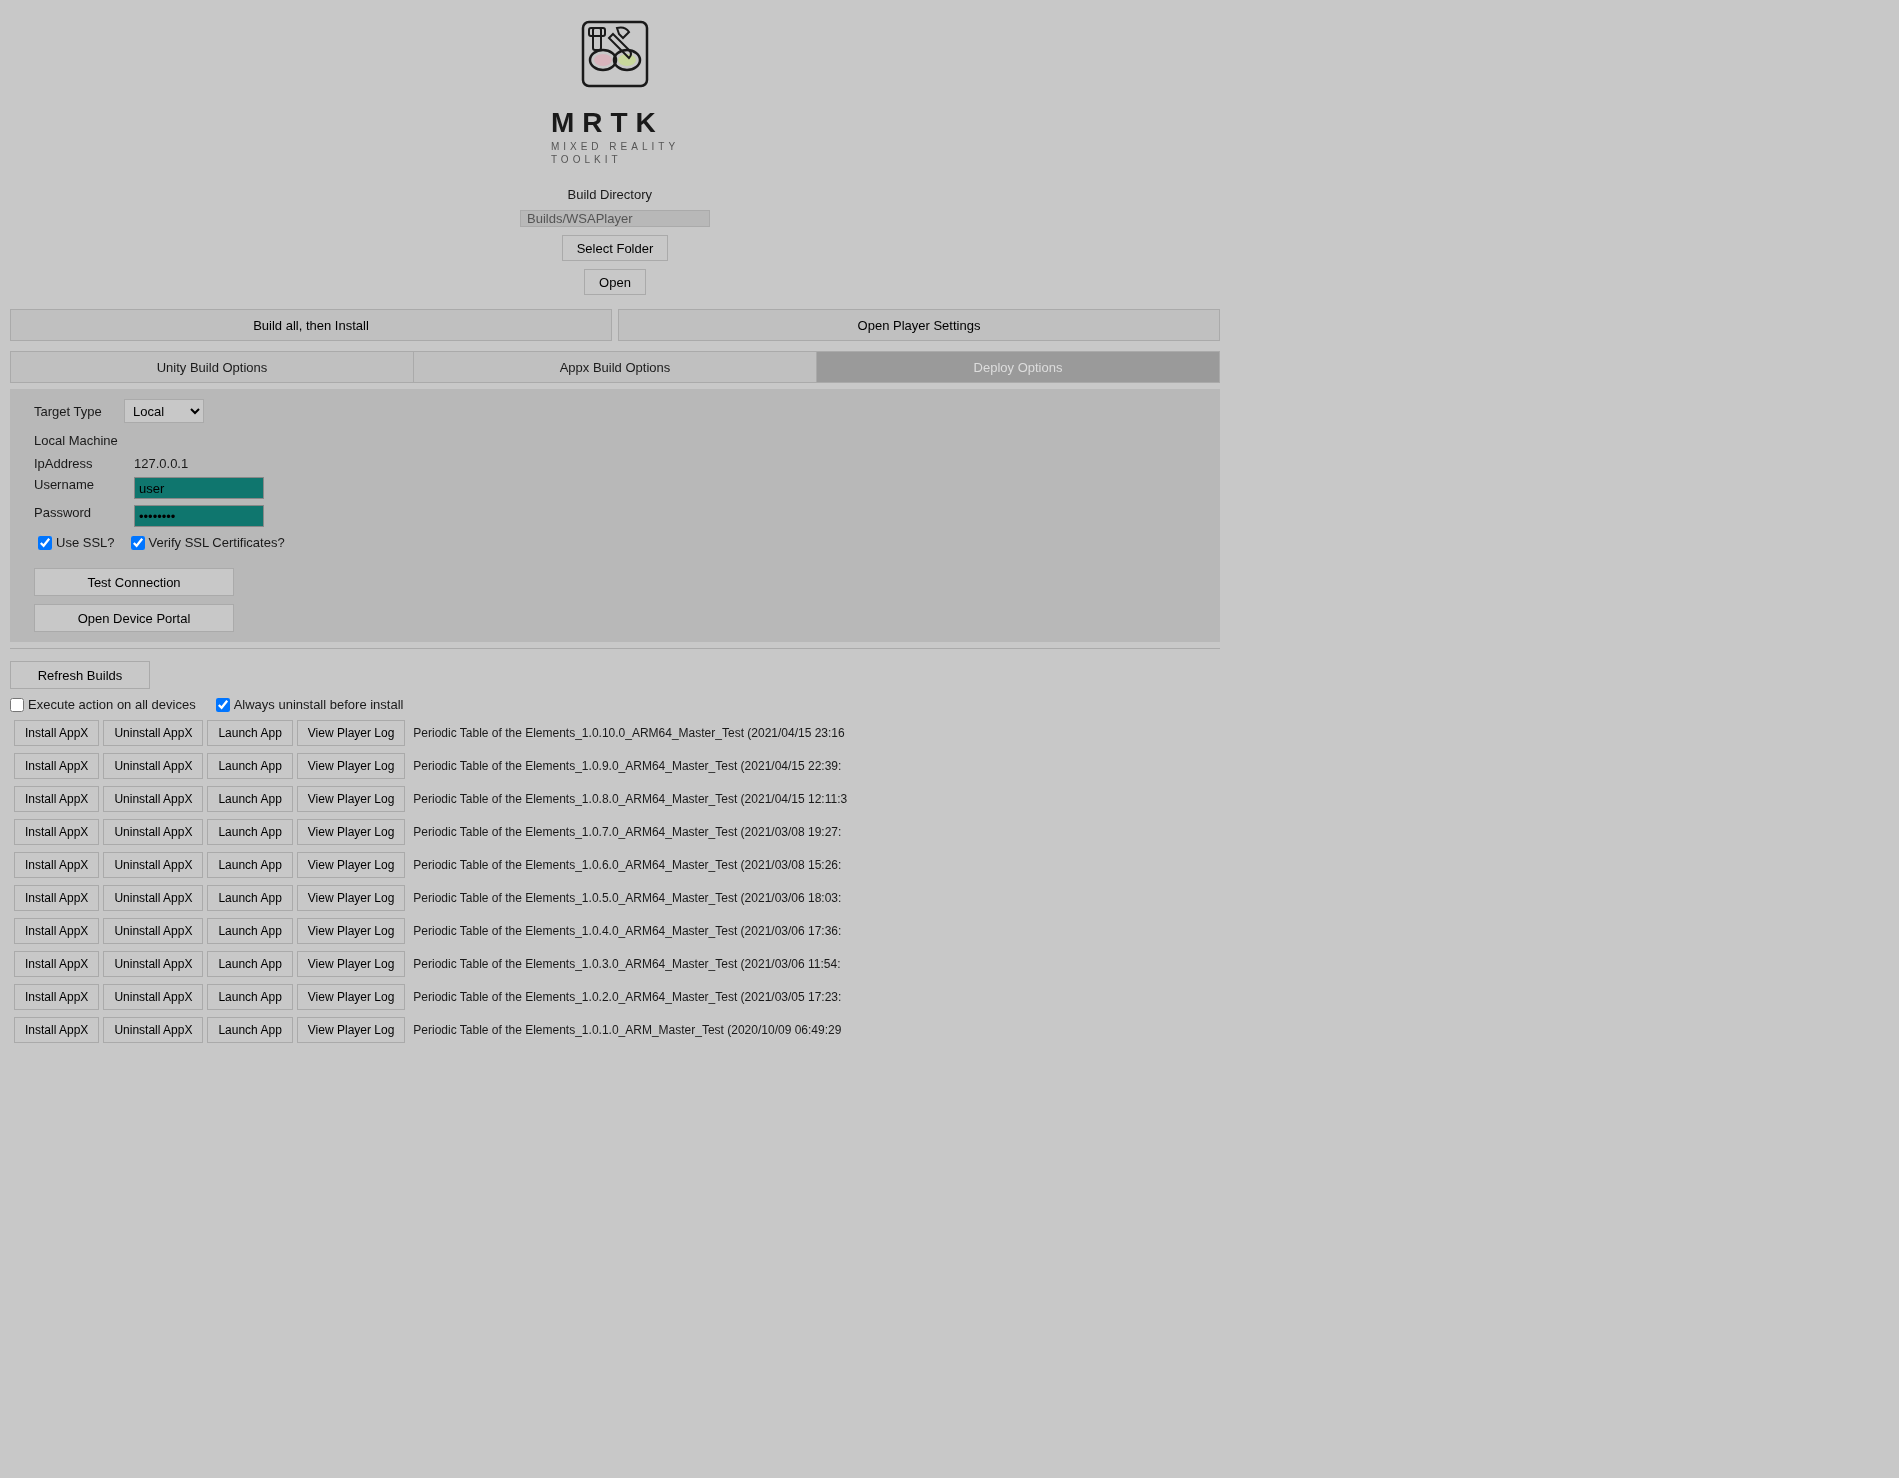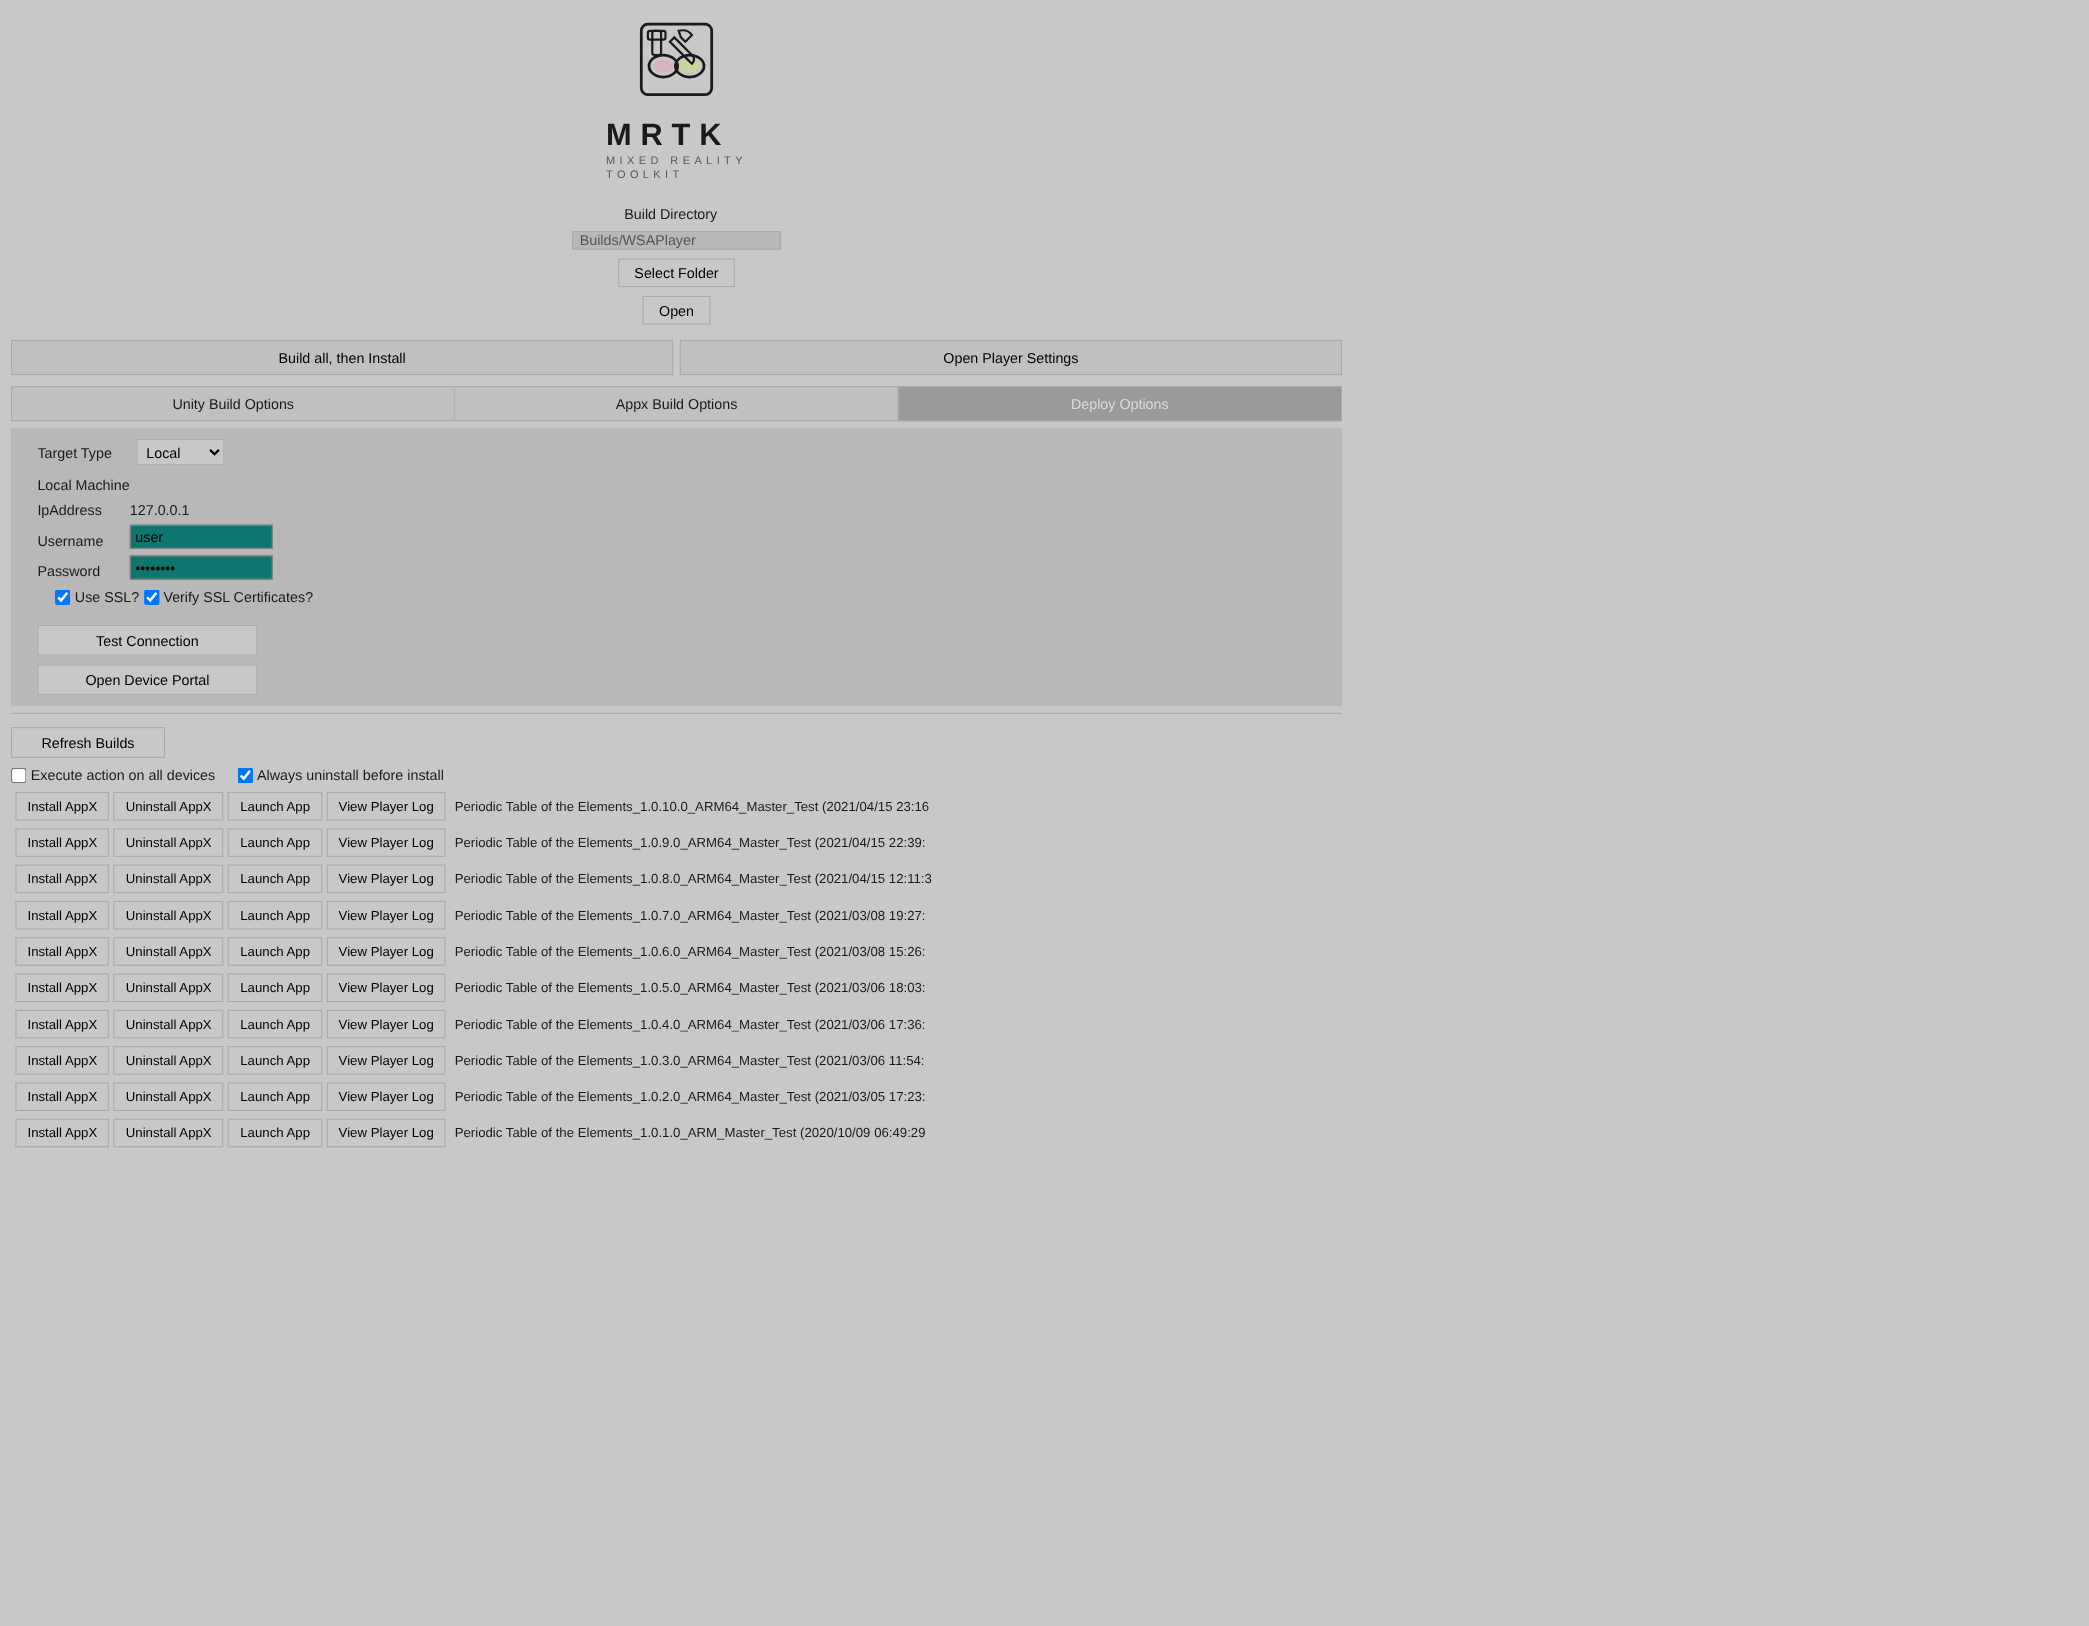--- a/index.html
+++ b/index.html
@@ -135,23 +135,23 @@
     }
 
     
     .section-title {
       font-size: 13px;
       font-weight: normal;
       margin-bottom: 8px;
     }
     .field-row {
       display: flex;
-      align-items: flex-end;
+      align-items: flex-start;
       margin-bottom: 6px;
-      gap: 4px;
+      gap: 20px;
     }
     .field-label {
       min-width: 80px;
       font-size: 13px;
     }
     .field-value {
       font-size: 13px;
     }
     .text-input {
       height: 22px;
@@ -160,22 +160,22 @@
       padding: 0 4px;
       font-size: 13px;
       width: 130px;
       outline: none;
     }
 
     
     .checkbox-row {
       display: flex;
       align-items: flex-end;
-      gap: 4px;
-      margin: 8px 16px;
+      gap: 16px;
+      margin: 8px 4px;
     }
     .checkbox-item {
       display: flex;
       align-items: center;
       gap: 4px;
       font-size: 13px;
     }
     .checkbox-item input[type="checkbox"] {
       width: 14px;
       height: 14px;

